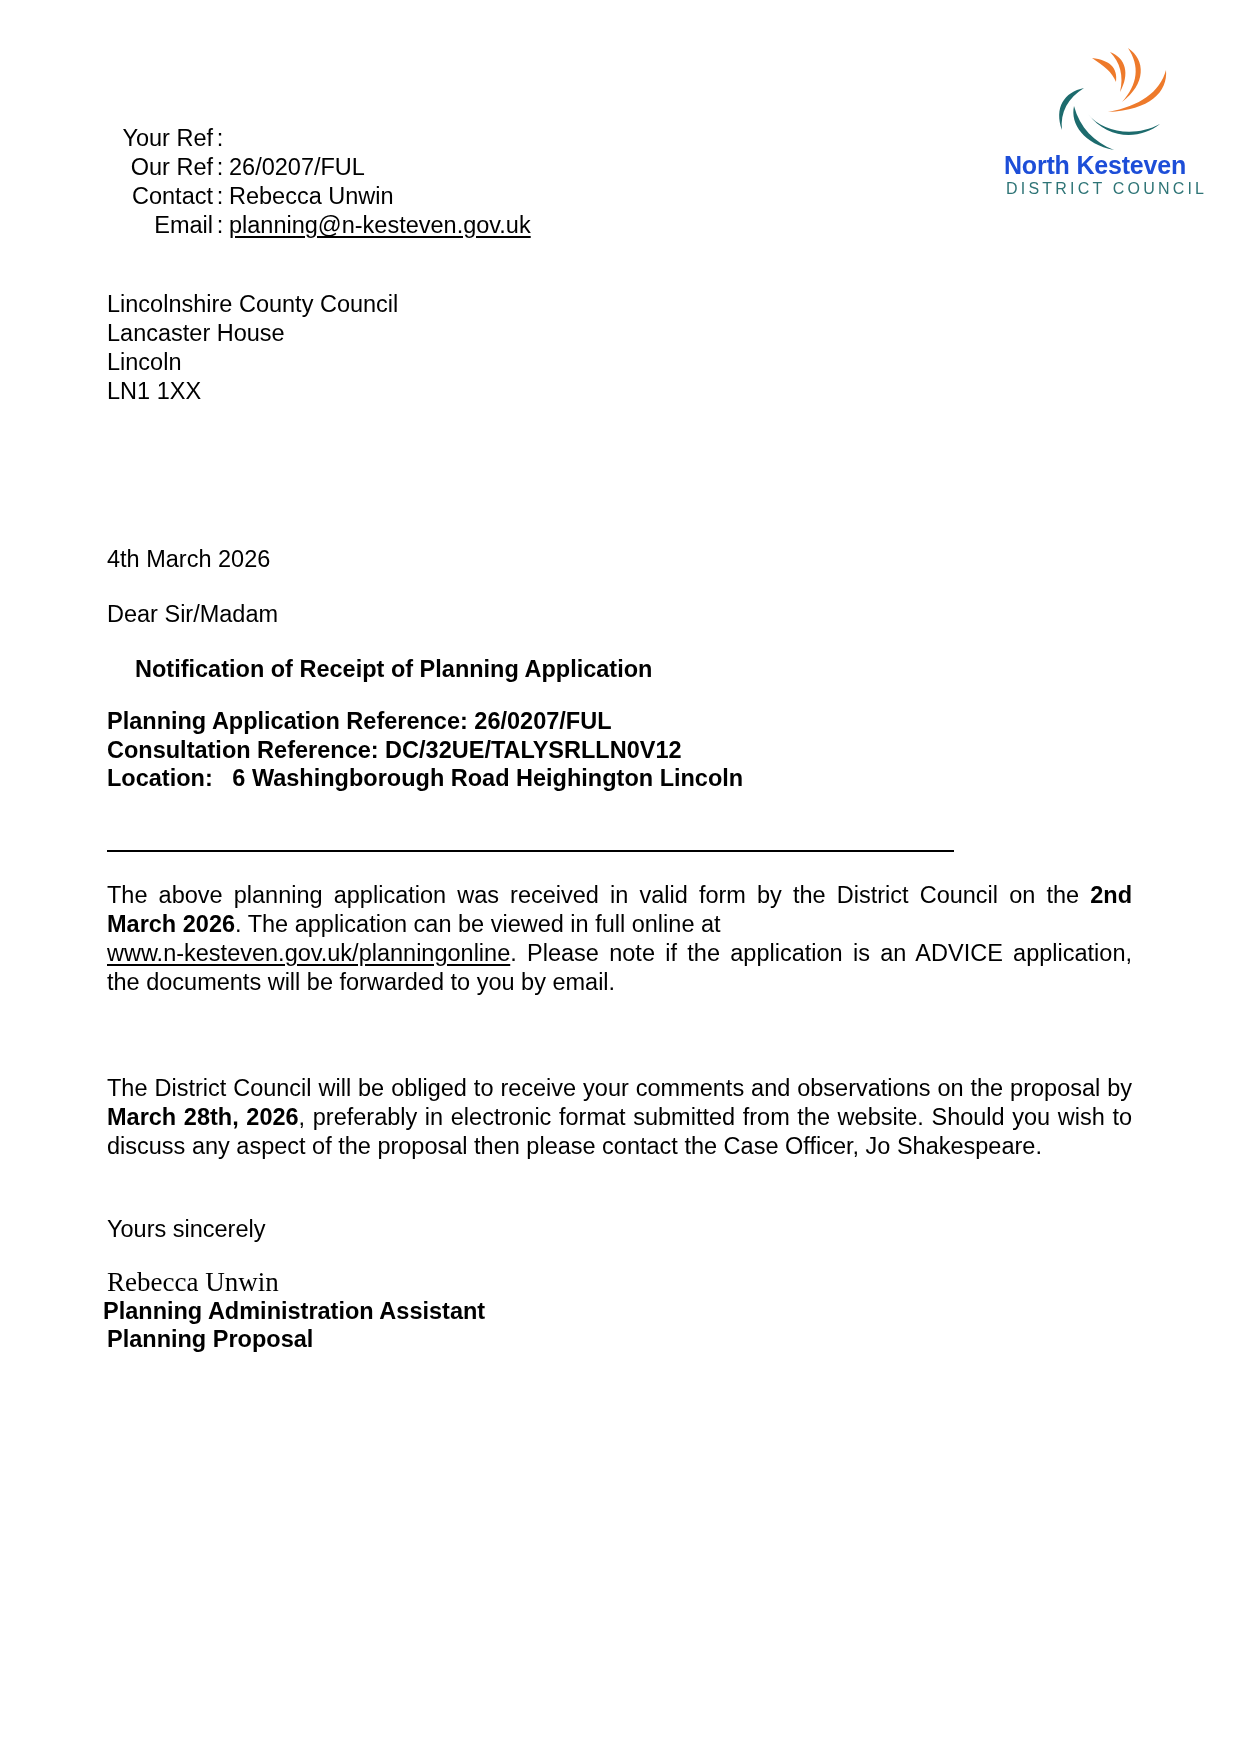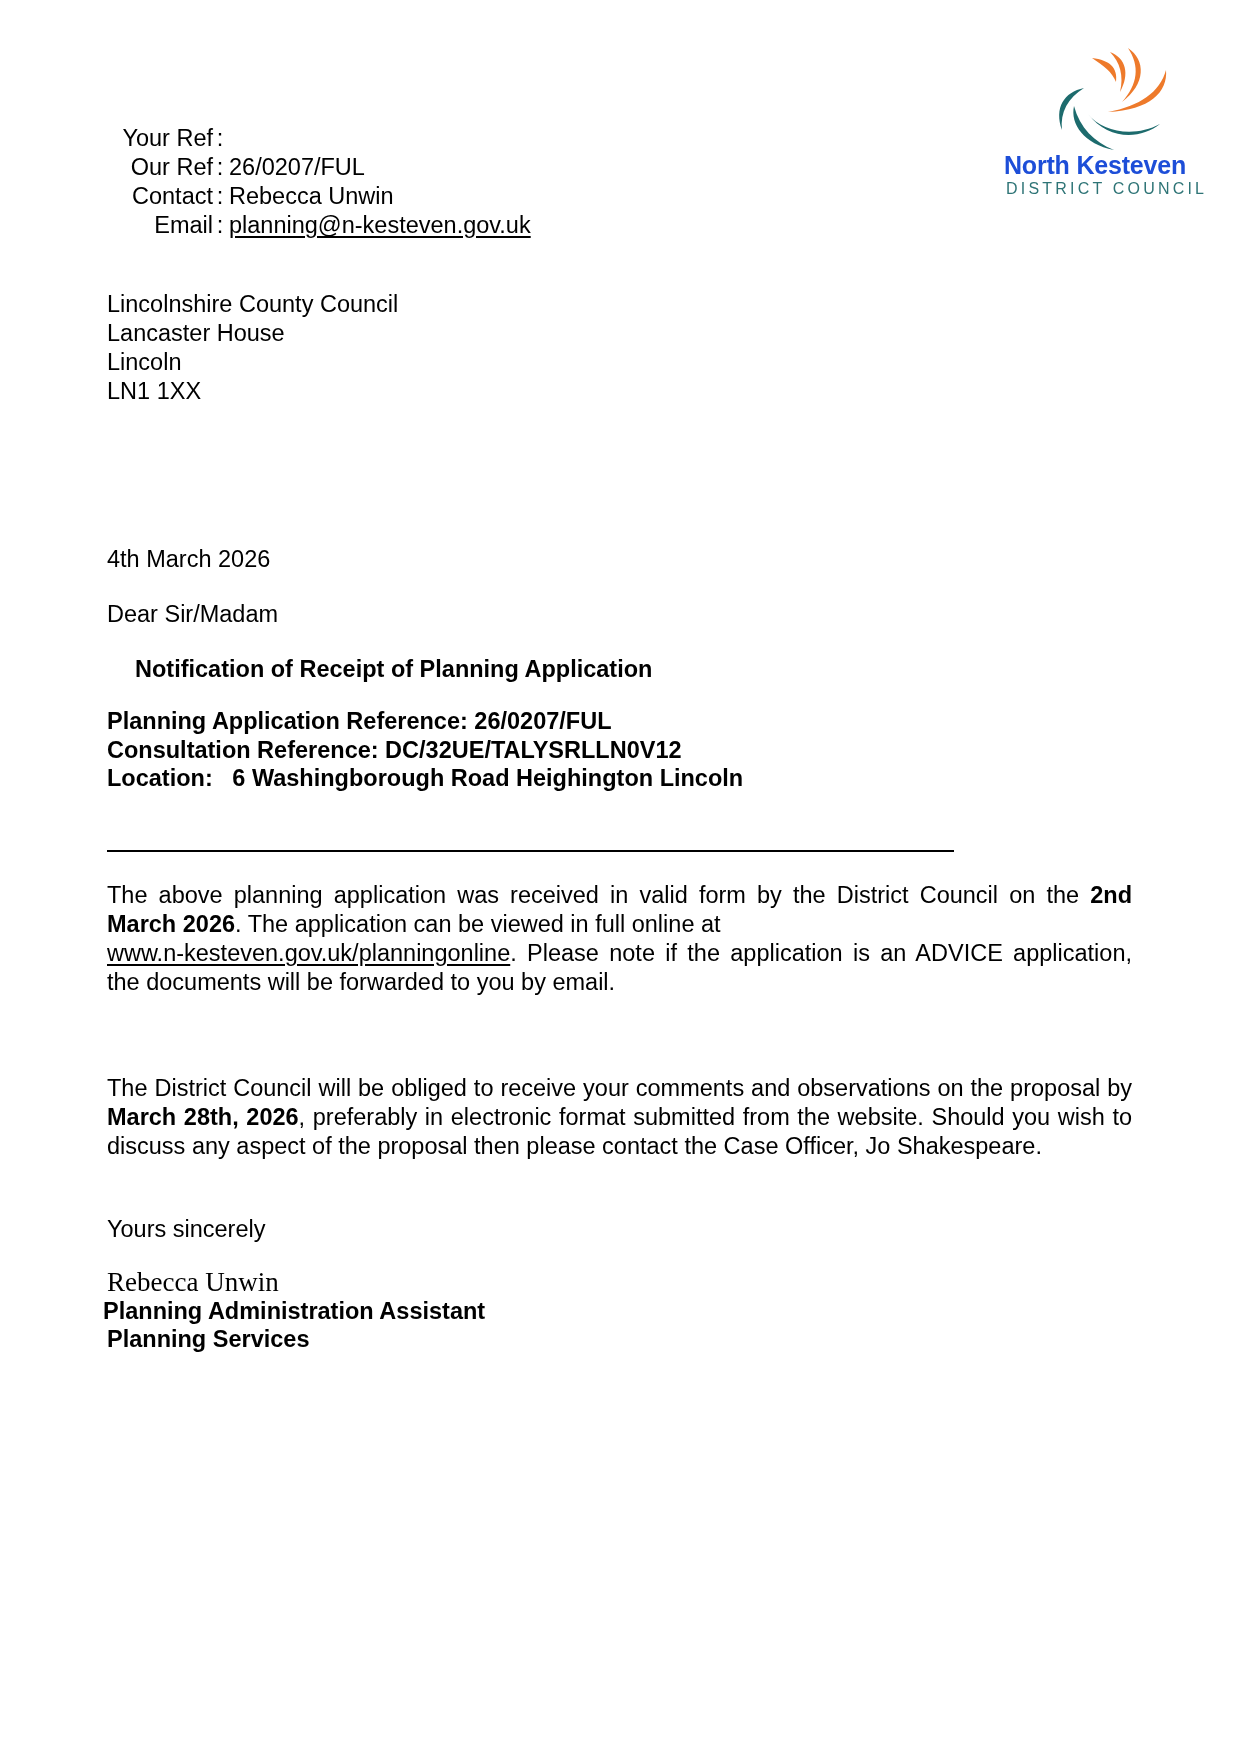--- a/index.html
+++ b/index.html
@@ -91,13 +91,13 @@
 </div>
 
 <div class="para" style="top:1074px;">
   <span>The District Council will be obliged to receive your comments and observations on the proposal by </span><span class="b">March 28th, 2026</span><span>, preferably in electronic format submitted from the website. Should you wish to discuss any aspect of the proposal then please contact the Case Officer, Jo Shakespeare.</span>
 </div>
 
 <div class="abs" style="left:107px;top:1215px;">Yours sincerely</div>
 
 <div class="sig">Rebecca Unwin</div>
 <div class="abs b" style="left:103px;top:1297px;">Planning Administration Assistant</div>
-<div class="abs b" style="left:107px;top:1325px;">Planning Services</div>
+<div class="abs b" style="left:107px;top:1325px;">Planning Proposal</div>
 
 </body></html>

